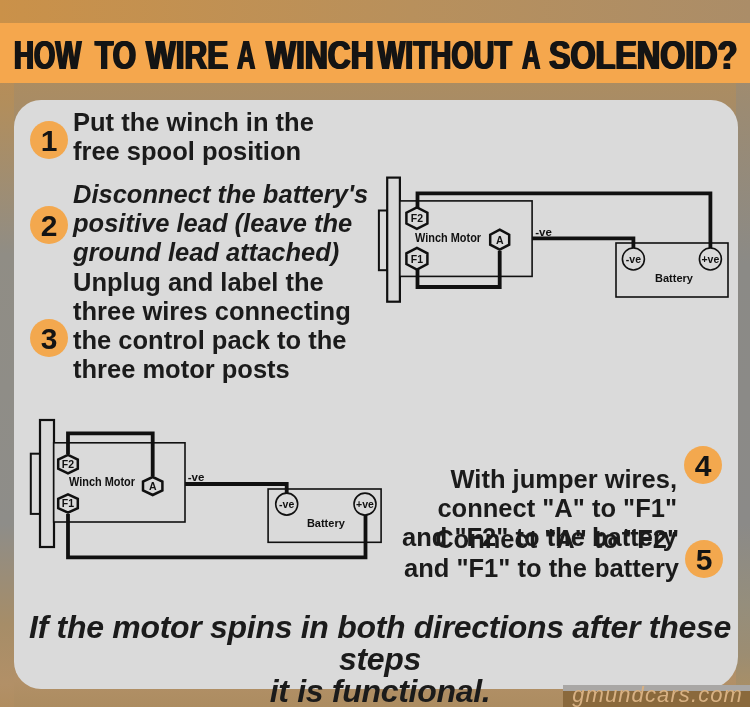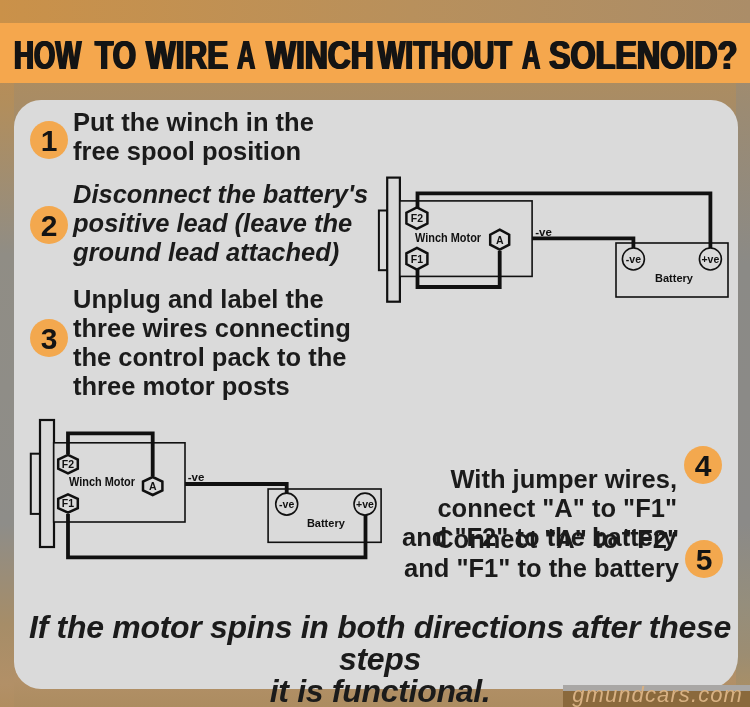--- a/index.html
+++ b/index.html
@@ -48,21 +48,21 @@
   <div class="abs" id="card"></div>
 
   <div class="abs circ" style="left:30px;top:121px;">1</div>
   <div class="abs circ" style="left:30px;top:206px;">2</div>
   <div class="abs circ" style="left:30px;top:319px;">3</div>
   <div class="abs circ" style="left:684px;top:446px;">4</div>
   <div class="abs circ" style="left:685px;top:540px;">5</div>
 
   <div class="abs step" style="left:73px;top:108px;">Put the winch in the<br>free spool position</div>
   <div class="abs step" style="left:73px;top:180px;font-style:italic;">Disconnect the battery's<br>positive lead (leave the<br>ground lead attached)</div>
-  <div class="abs step" style="left:73px;top:285px;">Unplug and label the<br>three wires connecting<br>the control pack to the<br>three motor posts</div>
+  <div class="abs step" style="left:73px;top:268px;">Unplug and label the<br>three wires connecting<br>the control pack to the<br>three motor posts</div>
   <div class="abs step r" style="left:377px;top:423px;width:300px;margin-top:42px;">With jumper wires,<br>connect "A" to "F1"<br>and "F2" to the battery</div>
   <div class="abs step r" style="left:379px;top:525px;width:300px;">Connect "A" to "F2"<br>and "F1" to the battery</div>
 
   <div class="abs" id="note">If the motor spins in both directions after these steps<br>it is functional.</div>
 
   <svg class="abs" style="left:370px;top:170px;" width="380" height="140" viewBox="0 0 380 140">
     <g fill="none" stroke="#101010">
       <rect x="8.9" y="40.5" width="8.3" height="59.7" stroke-width="2" fill="#dadada"></rect>
       <rect x="17.2" y="7.6" width="12.7" height="124.1" stroke-width="2.2" fill="#dadada"></rect>
       <rect x="29.9" y="30.9" width="132.2" height="75.5" stroke-width="1.6" fill="#dadada"></rect>

